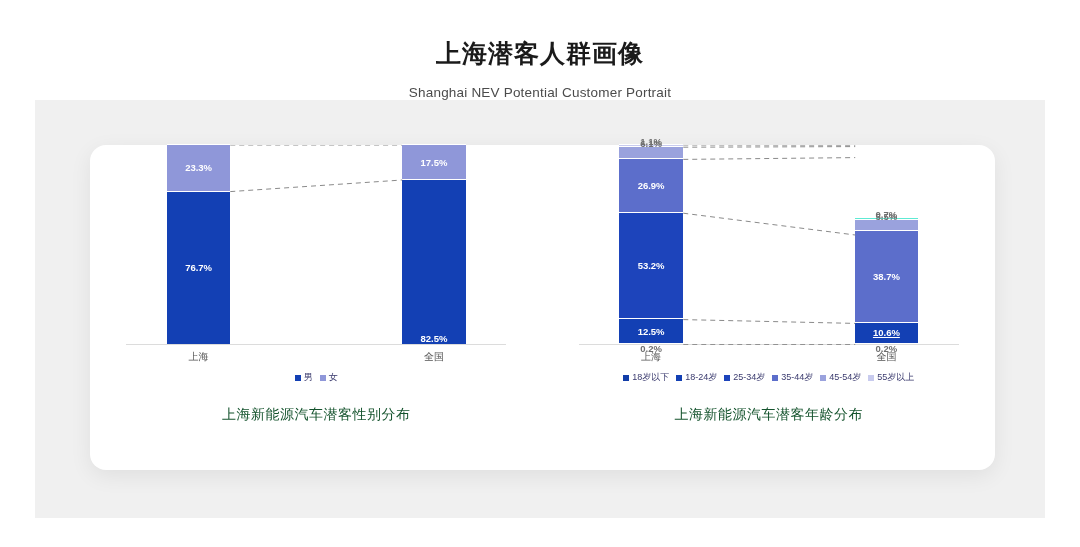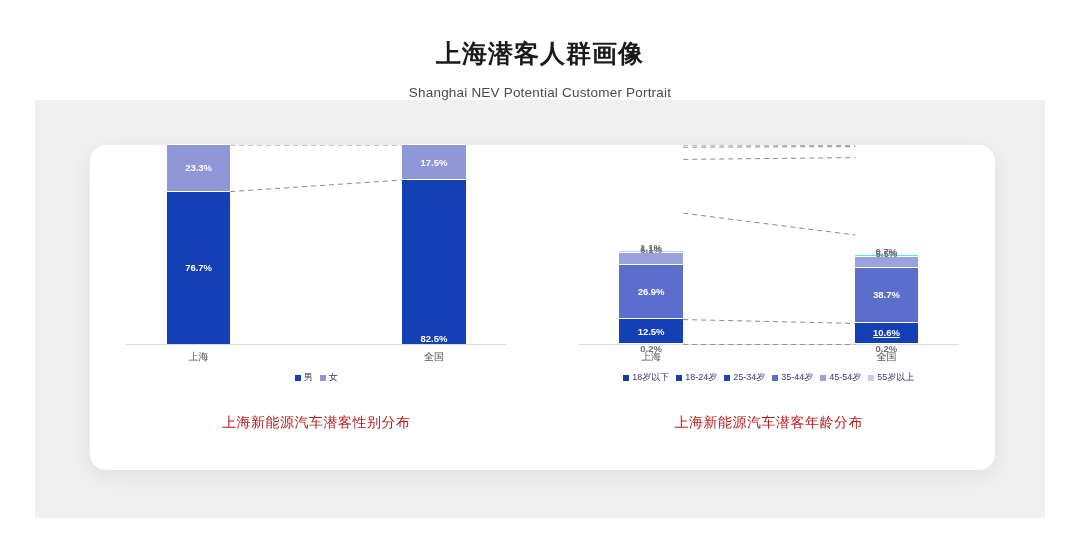--- a/index.html
+++ b/index.html
@@ -73,21 +73,21 @@
 
   .legend{
     margin-top:26px;display:flex;justify-content:center;align-items:center;
     gap:7px;flex-wrap:nowrap;
   }
   .legend-item{display:flex;align-items:center;gap:3px;}
   .legend-swatch{width:6px;height:6px;display:inline-block;}
   .legend-text{font-size:9px;color:#3a3a6e;white-space:nowrap;}
 
   .caption{
-    margin-top:30px;font-size:14px;color:#b91c1c;text-align:center;
+    margin-top:22px;font-size:14px;color:#14532d;text-align:center;
     letter-spacing:.5px;
   }
 </style>
 </head>
 <body>
 
 <div class="page-header">
   <div class="main-title">上海潜客人群画像</div>
   <div class="sub-title">Shanghai NEV Potential Customer Portrait</div>
 </div>
@@ -146,39 +146,42 @@
           <path d="M 140.43 2.842170943040401e-14 L 312.57 0.19999999999998863" stroke="#8a8a8a" stroke-width="1" fill="none" stroke-dasharray="5,4"></path>
         </svg>
       <div class="axis-line"></div>
     <div class="bar" style="left: 17%; width: 14%; height: 200px;">
           <div class="seg" style="height: 0.4px; background: rgb(18, 61, 168); border-top: 1px solid rgb(255, 255, 255);">
             <span class="seg-label outside-below">0.2%</span>
           </div>
           <div class="seg" style="height: 25px; background: rgb(19, 64, 180); border-top: 1px solid rgb(255, 255, 255);">
             <span class="seg-label" style="color: rgb(255, 255, 255);">12.5%</span>
           </div>
+          <div class="seg" style="height: 106.4px; background: rgb(29, 68, 187); border-top: 1px solid rgb(255, 255, 255);">
+            <span class="seg-label" style="color: rgb(255, 255, 255);">53.2%</span>
+          </div>
           <div class="seg" style="height: 53.8px; background: rgb(92, 110, 203); border-top: 1px solid rgb(255, 255, 255);">
             <span class="seg-label" style="color: rgb(255, 255, 255);">26.9%</span>
           </div>
           <div class="seg" style="height: 12.2px; background: rgb(154, 162, 221); border-top: 1px solid rgb(255, 255, 255);">
             <span class="seg-label outside-above">6.1%</span>
           </div>
           <div class="seg" style="height: 2.2px; background: rgb(200, 203, 238); border-top: 1px solid rgb(255, 255, 255); text-decoration: underline;">
             <span class="seg-label outside-above">1.1%</span>
           </div>
           <div class="cat-label">上海</div>
         </div>
         <div class="bar" style="left: 69%; width: 14%; height: 200px;">
           <div class="seg" style="height: 0.4px; background: rgb(18, 61, 168); border-top: 1px solid rgb(255, 255, 255);">
             <span class="seg-label outside-below">0.2%</span>
           </div>
           <div class="seg" style="height: 21.2px; background: rgb(19, 64, 180); border-top: 1px solid rgb(255, 255, 255);">
             <span class="seg-label" style="color: rgb(255, 255, 255); text-decoration: underline;">10.6%</span>
           </div>
-          <div class="seg" style="height: 55px; background: rgb(92, 110, 203); border-top: 1px solid rgb(255, 255, 255);">
+          <div class="seg" style="height: 92px; background: rgb(92, 110, 203); border-top: 1px solid rgb(255, 255, 255);">
             <span class="seg-label" style="color: rgb(255, 255, 255);">38.7%</span>
           </div>
           <div class="seg" style="height: 11px; background: rgb(154, 162, 221); border-top: 1px solid rgb(255, 255, 255);">
             <span class="seg-label outside-above">5.5%</span>
           </div>
           <div class="seg" style="height: 1.4px; background: #5eead4; border-top: 1px solid rgb(255, 255, 255);">
             <span class="seg-label outside-above">0.7%</span>
           </div>
           <div class="cat-label">全国</div>
         </div>

